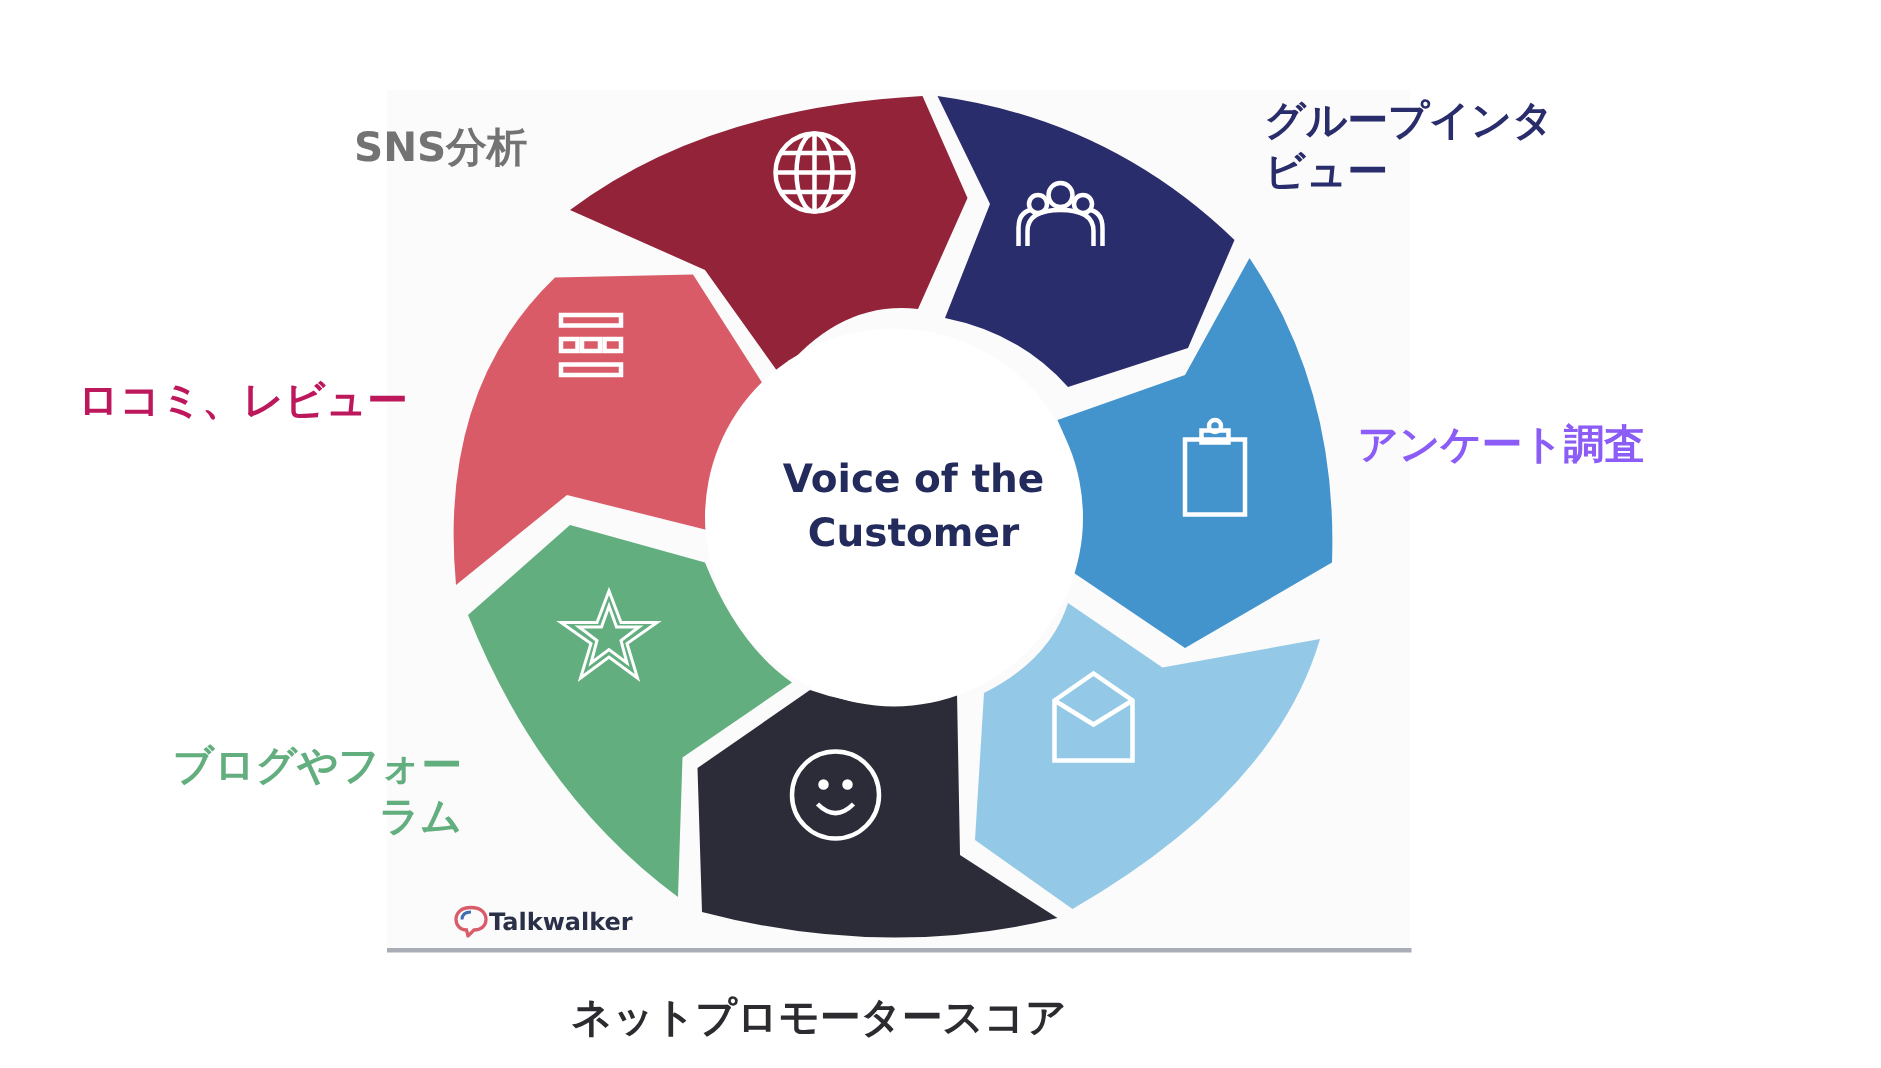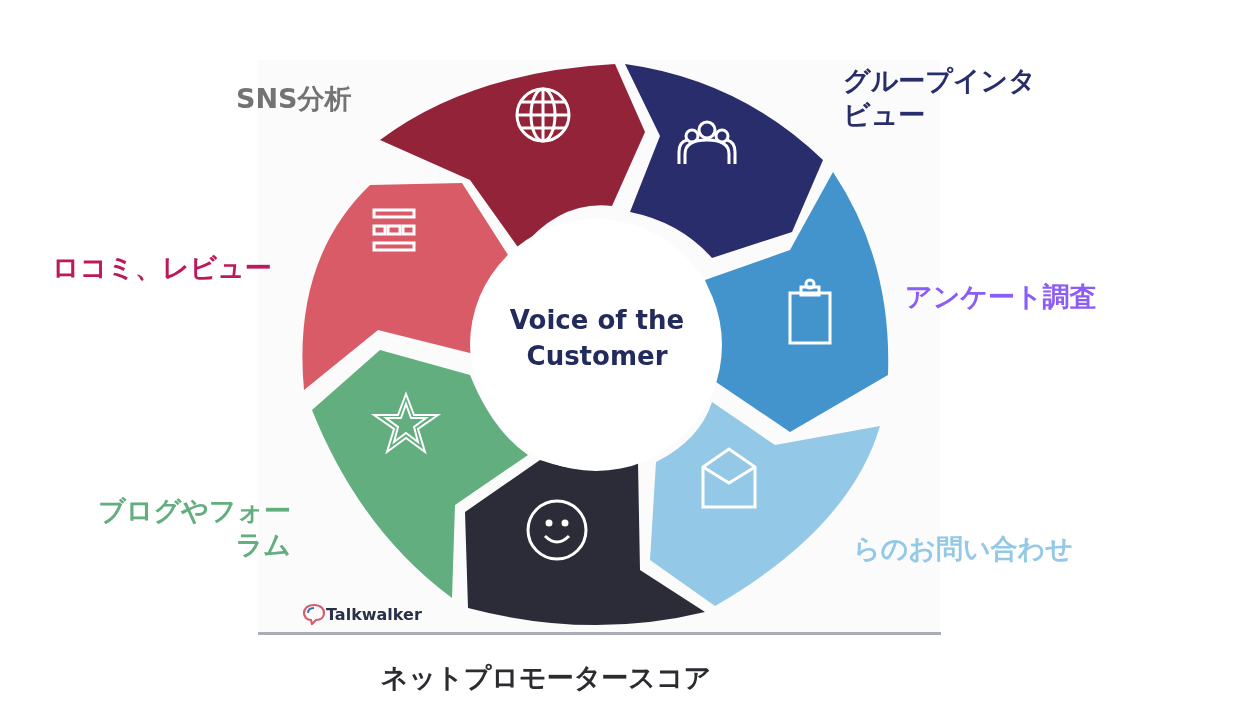--- a/index.html
+++ b/index.html
@@ -1,21 +1,21 @@
 <!DOCTYPE html>
 <html><head>
 <meta charset="utf-8">
 <style>
   html, body { margin:0; padding:0; background:#ffffff; }
   body { width:1254px; height:712px; position:relative; overflow:hidden; font-family:"DejaVu Sans", sans-serif; }
   .panel { position:absolute; left:258px; top:60px; width:682px; height:574px; background:#fbfbfb; }
   .panel-line { position:absolute; left:258px; top:632px; width:683px; height:3px; background:#a9adb5; }
   svg.wheel { position:absolute; left:0; top:0; }
   .label { position:absolute; font-weight:bold; font-size:27px; line-height:34px; white-space:nowrap; }
-  .center-text { position:absolute; left:472px; top:302px; width:250px; text-align:center; font-family:"DejaVu Sans", sans-serif; font-size:26px; line-height:36px; color:#232a5c; font-weight:bold; }
+  .center-text { position:absolute; left:472px; top:302px; width:250px; text-align:center; font-family:"DejaVu Sans", sans-serif; font-size:26px; line-height:36px; color:#232a5c; font-weight:bold;padding-left:12px; }
   .footer { position:absolute; left:0; width:1092px; top:660px; text-align:center; font-size:27px; font-weight:bold; color:#2b2b30; }
   .brand { position:absolute; left:302px; top:603px; display:flex; align-items:center; gap:0; }
   .brand-name { font-size:16px; font-weight:bold; color:#2a3048; }
 </style>
 </head>
 <body>
 
 <div class="panel"></div>
 <div class="panel-line"></div>
 
@@ -96,24 +96,23 @@
 <div class="label" style="left:236px; top:82px; color:#737373;">SNS分析</div>
 
 <div class="label" style="left:843px; top:64px; color:#2a2d6b;">
   <div>グループインタ</div>
   <div>ビュー</div>
 </div>
 
 <div class="label" style="left:905px; top:280px; color:#8b5cf6;">アンケート調査</div>
 
 <div class="label" style="left:853px; top:532px; color:#93c9e6;">
-  <div>らのお問い合わせ</div>
 </div>
 
-<div class="label" style="left:91px; top:494px; color:#63ae7f; text-align:right; width:200px;">
+<div class="label" style="left:108px; top:494px; color:#63ae7f; text-align:right; width:200px;">
   <div>ブログやフォー</div>
   <div>ラム</div>
 </div>
 
 <div class="label" style="left:52px; top:251px; color:#be185d;">ロコミ、レビュー</div>
 
 <div class="brand">
   <svg width="24" height="22" viewBox="0 0 24 22">
     <path d="M12,2 C5,2 2,6 2,10 C2,14 5,17 9,17 L10,21 L14,17 C19,17 22,14 22,10 C22,6 19,2 12,2 Z" fill="none" stroke="#d85c6a" stroke-width="2.2"></path>
     <path d="M6,10 C6,7 8,5 12,5" fill="none" stroke="#3f6fb0" stroke-width="2"></path>

